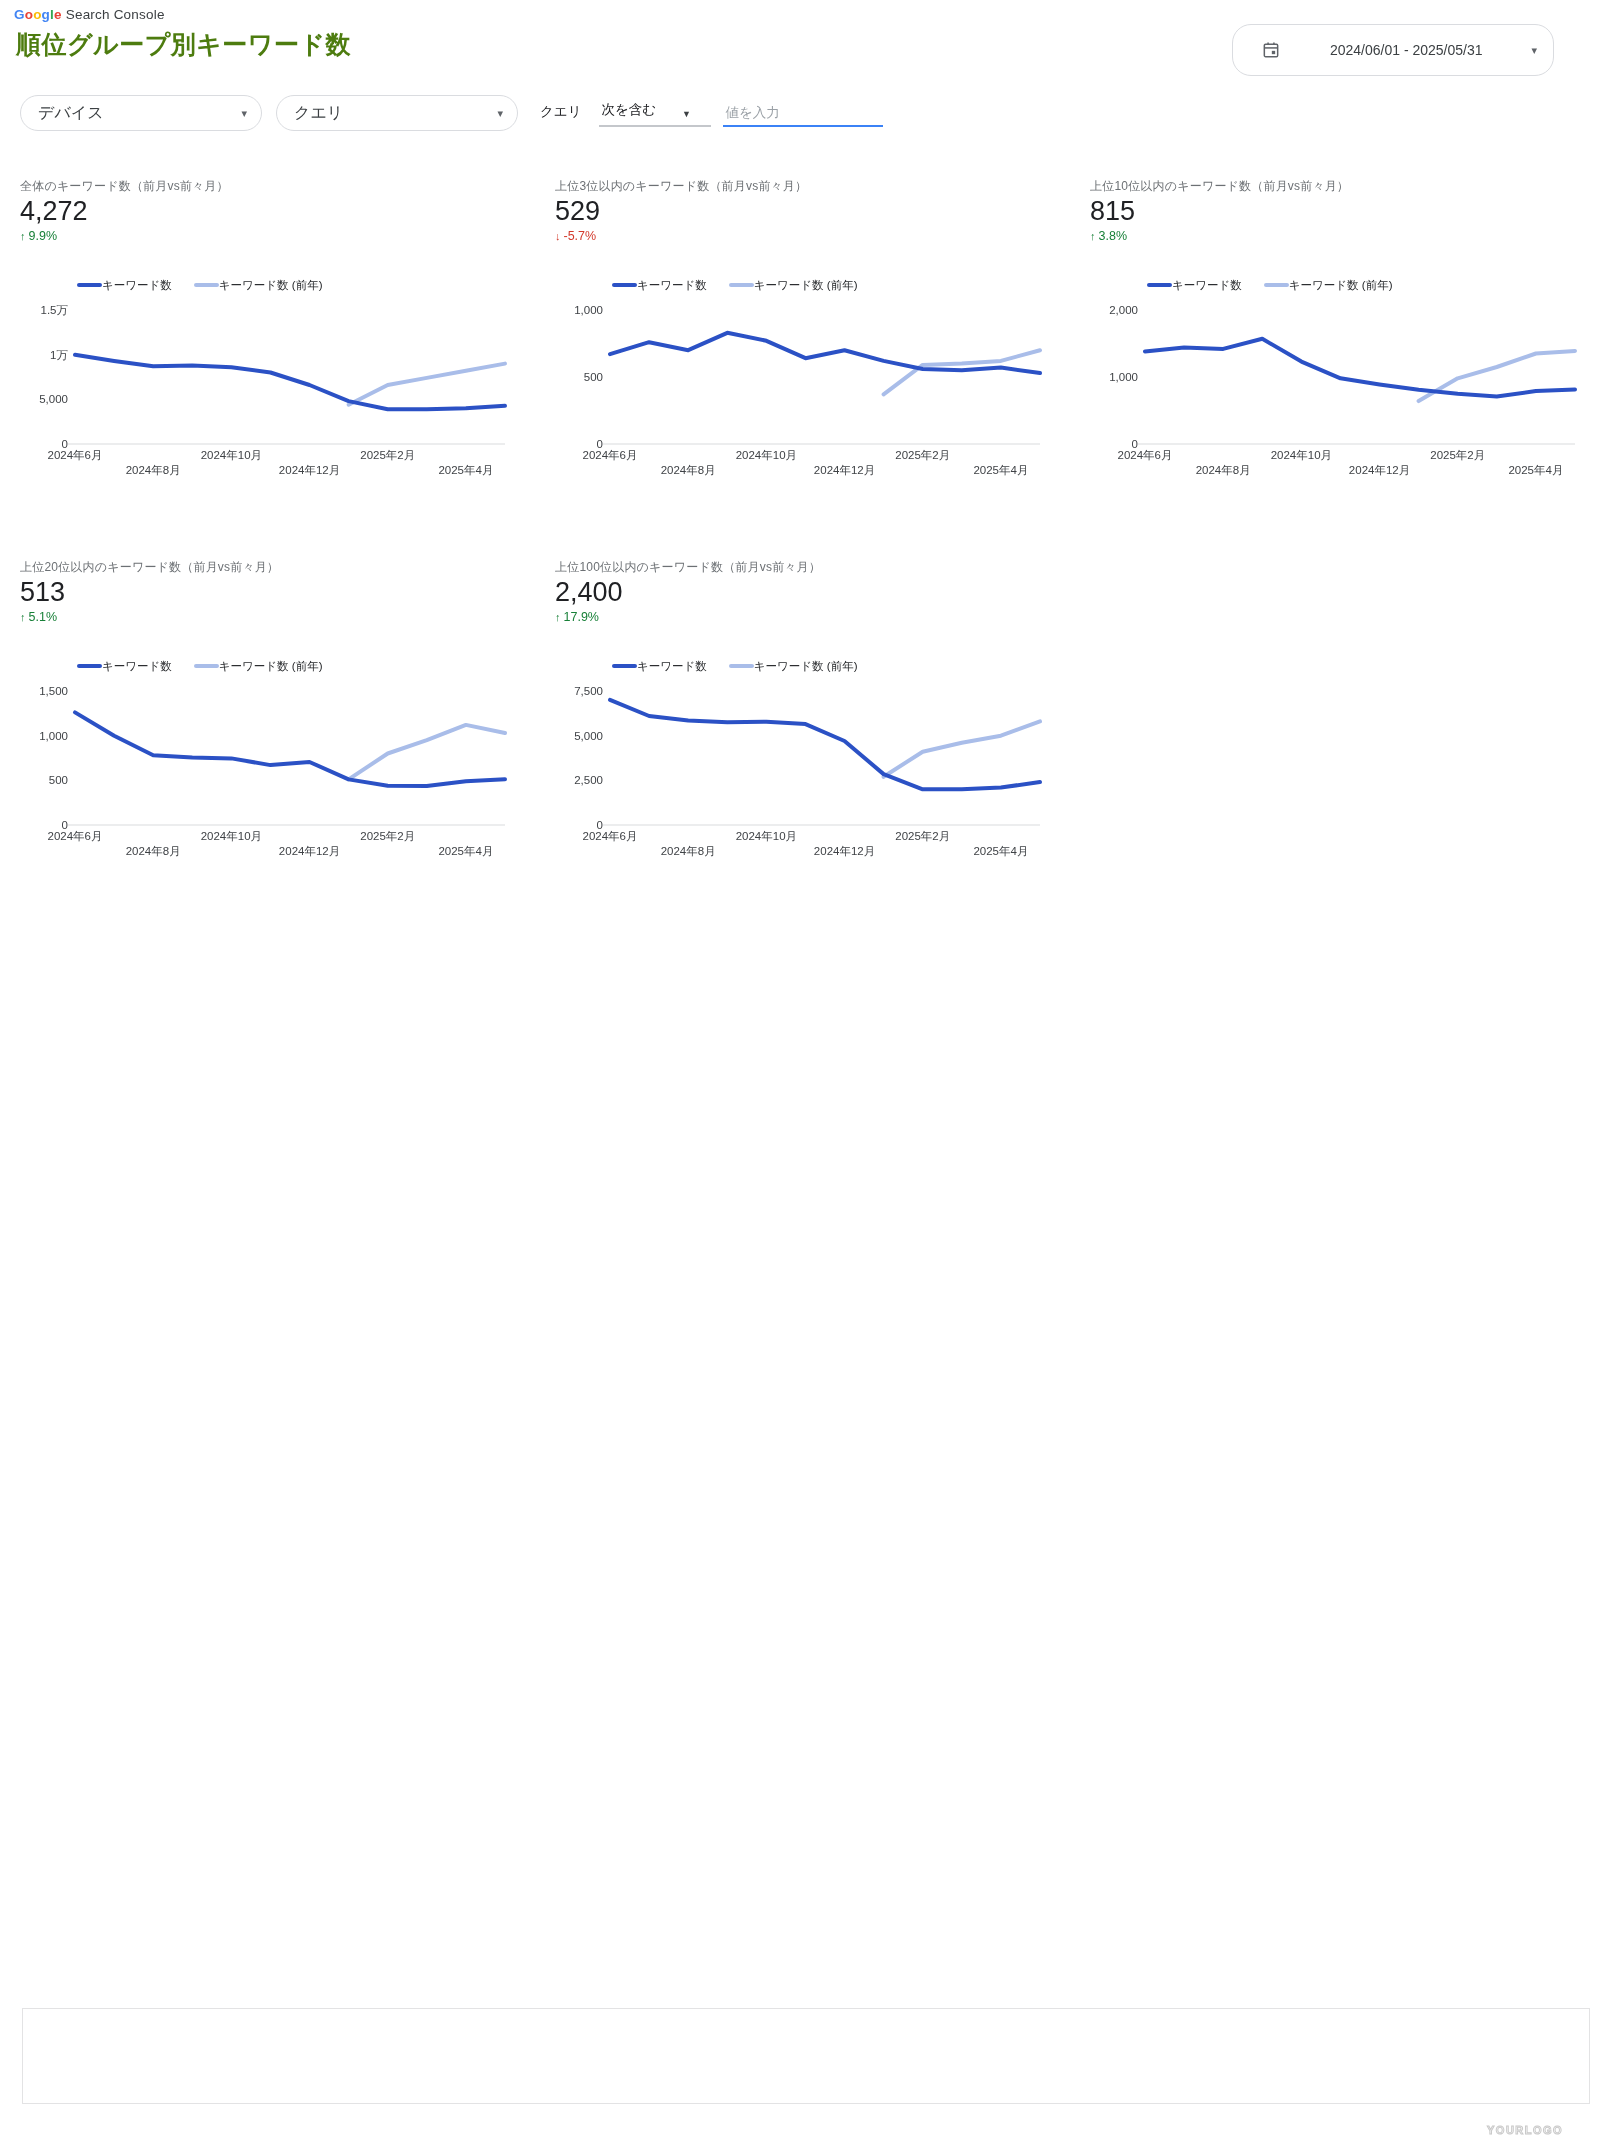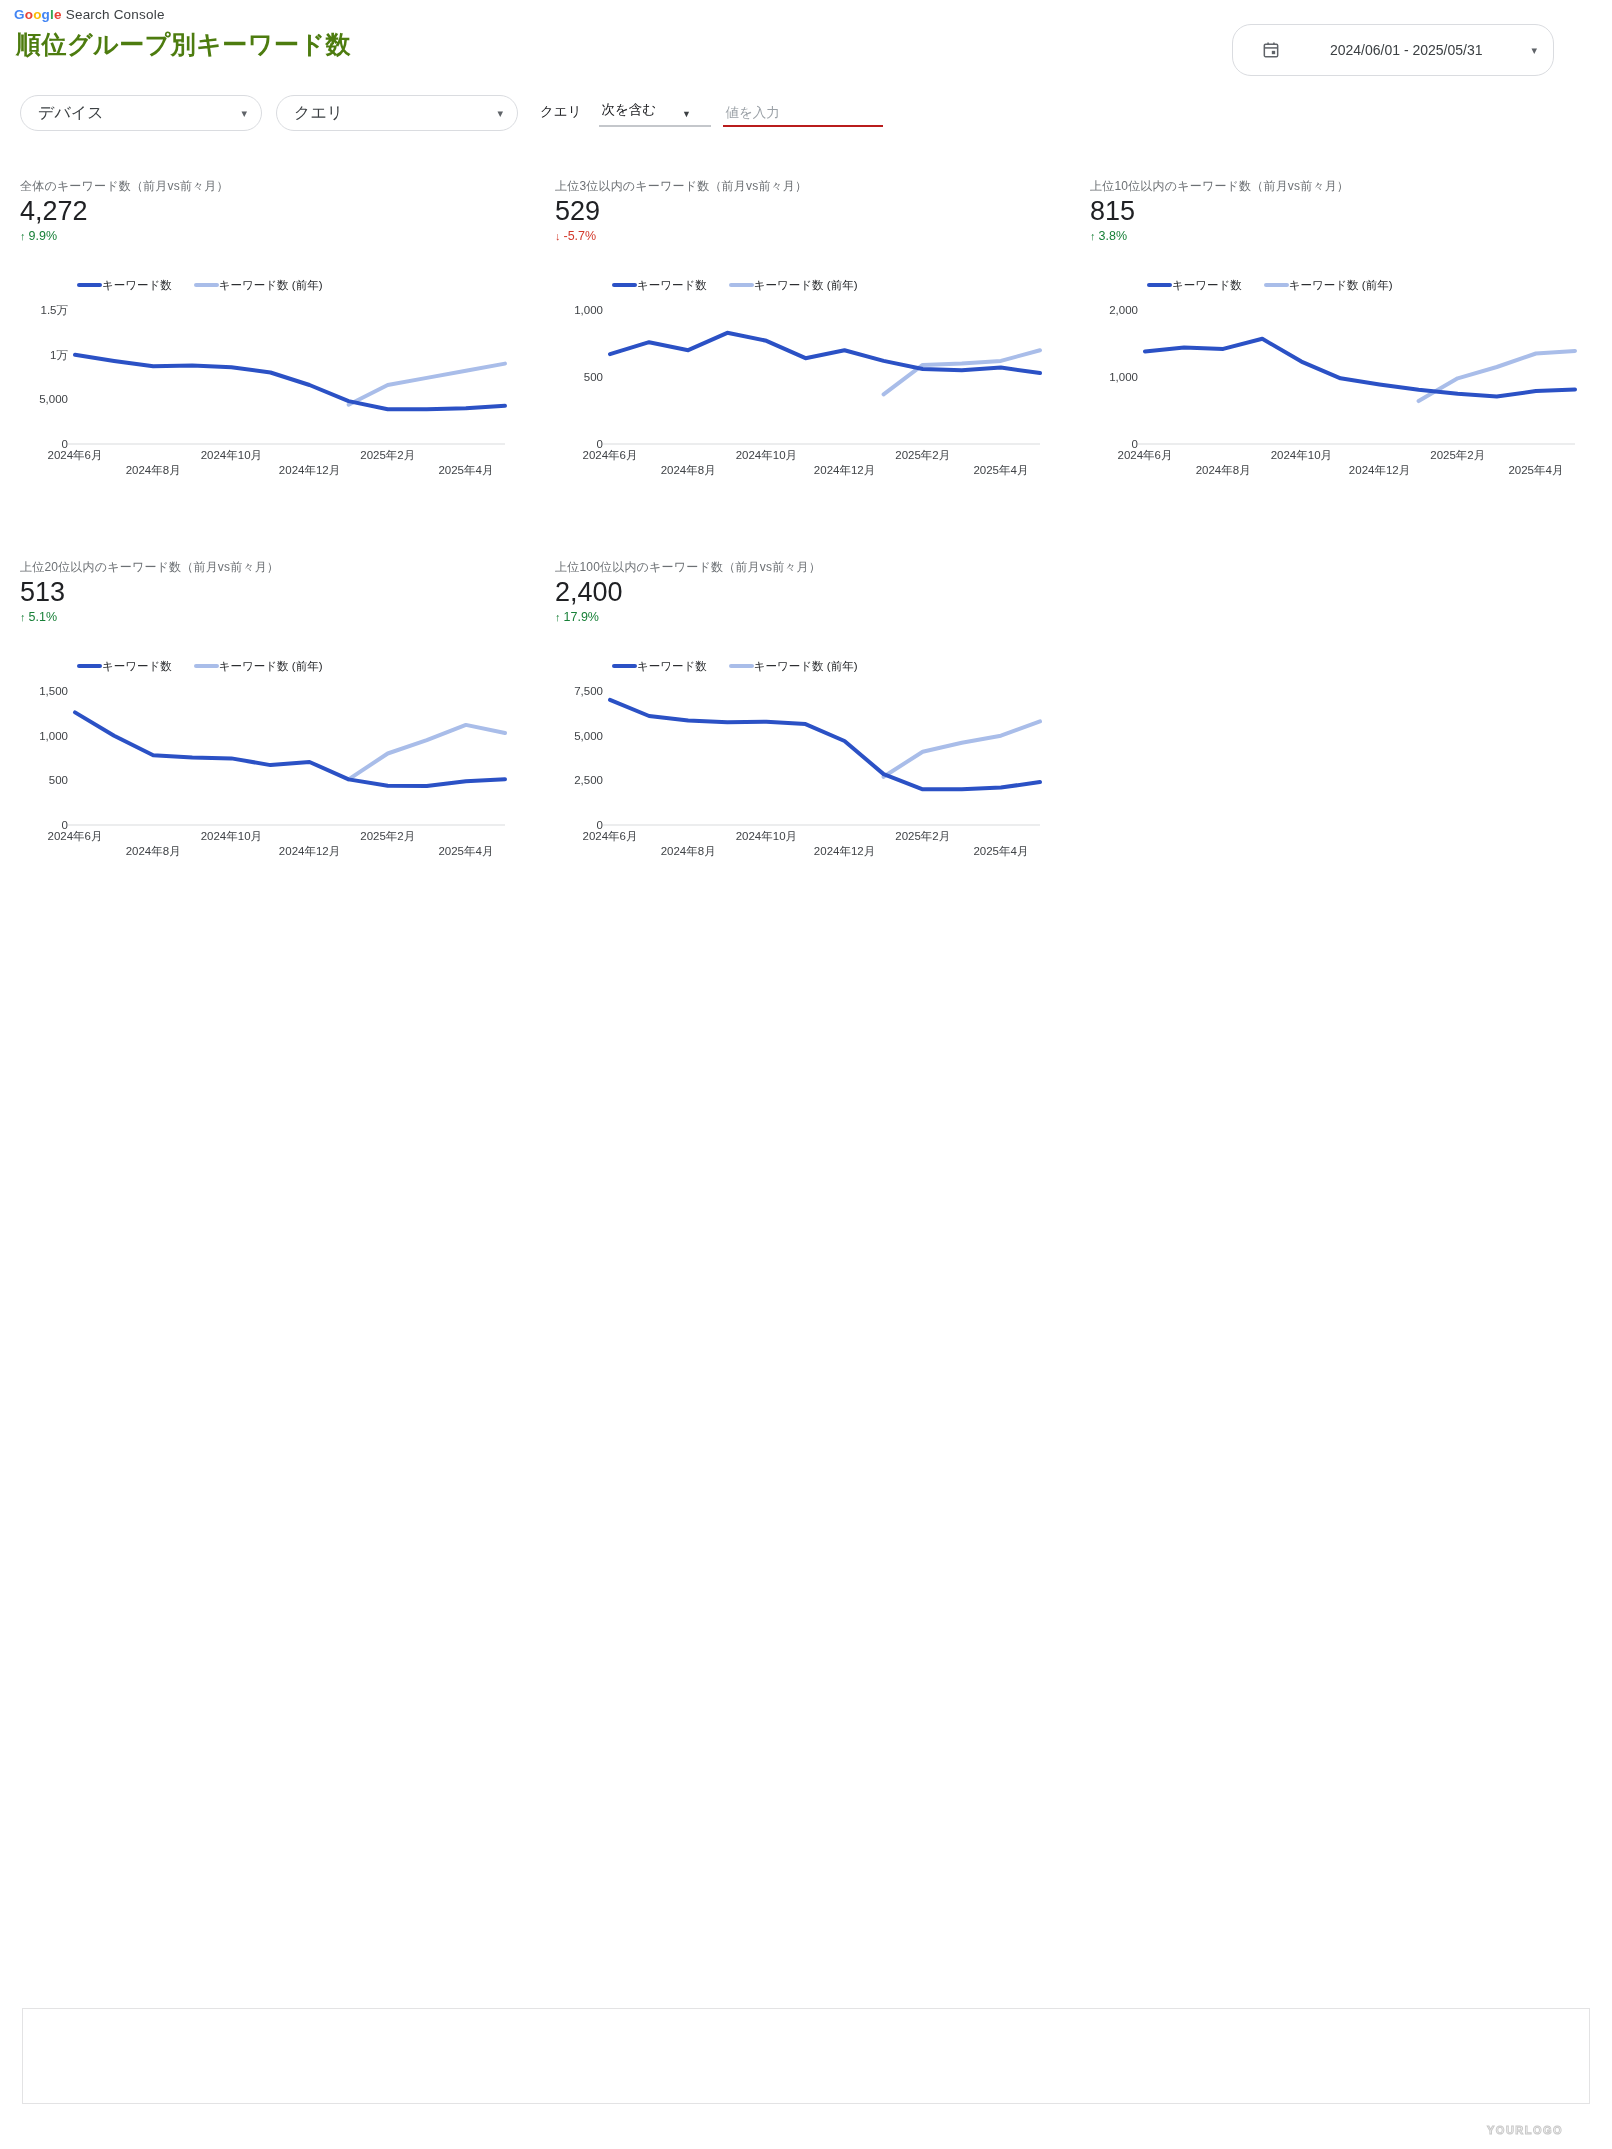--- a/index.html
+++ b/index.html
@@ -22,21 +22,21 @@
   
   .filter-pill { position:absolute; top:95px; height:36px; width:242px; border:1.5px solid #dadce0;
     border-radius:18px; display:flex; align-items:center; padding:0 14px 0 17px; background:#fff; cursor:pointer; }
   .filter-pill .flabel { flex:1; font-size:16px; color:#3c4043; }
   #device-pill { left:20px; } #query-pill { left:276px; }
   .adv-filter { position:absolute; left:540px; top:101px; display:flex; align-items:flex-end; }
   .adv-label { font-size:13.5px; font-weight:500; color:#202124; margin-right:18px; padding-bottom:6px; }
   .op-select { display:flex; align-items:flex-end; gap:26px; font-size:13.5px; font-weight:500; color:#202124;
     border-bottom:2px solid #c4c7cb; padding:0 6px 6px 2px; min-width:112px; cursor:pointer; }
   .op-select .caret { font-size:9px; color:#3c4043; }
-  .val-input { margin-left:12px; border:none; border-bottom:2px solid #b91c1c; width:160px; font-size:13.5px;
+  .val-input { margin-left:12px; border:none; border-bottom:2px solid #3b82f6; width:160px; font-size:13.5px;
     padding:0 2px 5px 2px; color:#202124; outline:none; background:transparent; }
   .val-input::placeholder { color:#9aa0a6; }
 
   
   .charts-grid { position:absolute; left:20px; top:178px; width:1560px;
     display:grid; grid-template-columns:490px 490px 490px; column-gap:45px; row-gap:78px; }
   .chart-card { width:490px; }
   .chart-title { font-size:12px; color:#6c7074; letter-spacing:.2px; height:16px; }
   .chart-kpi { font-size:27px; color:#202124; margin-top:2px; height:30px; line-height:30px; }
   .chart-delta { font-size:12.5px; margin-top:2px; height:16px; display:flex; align-items:center; gap:3px; }

